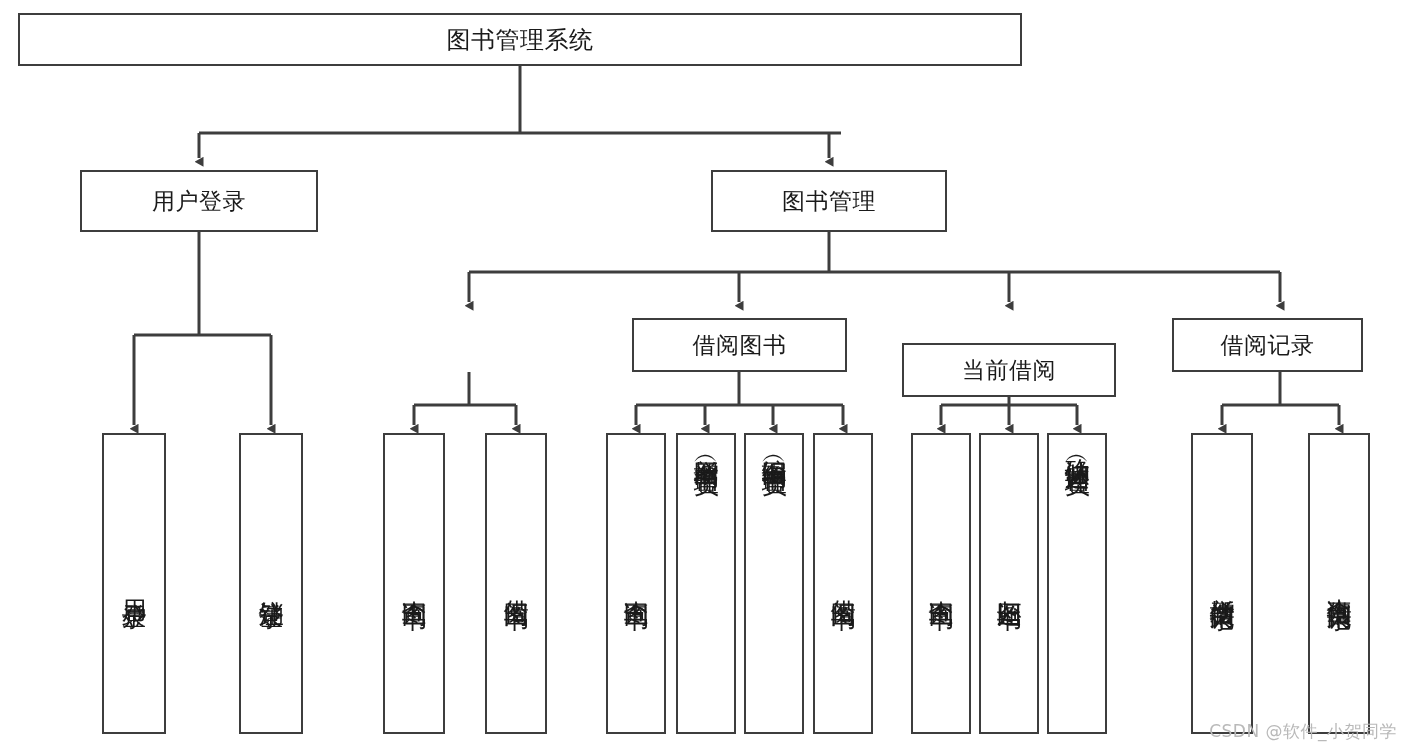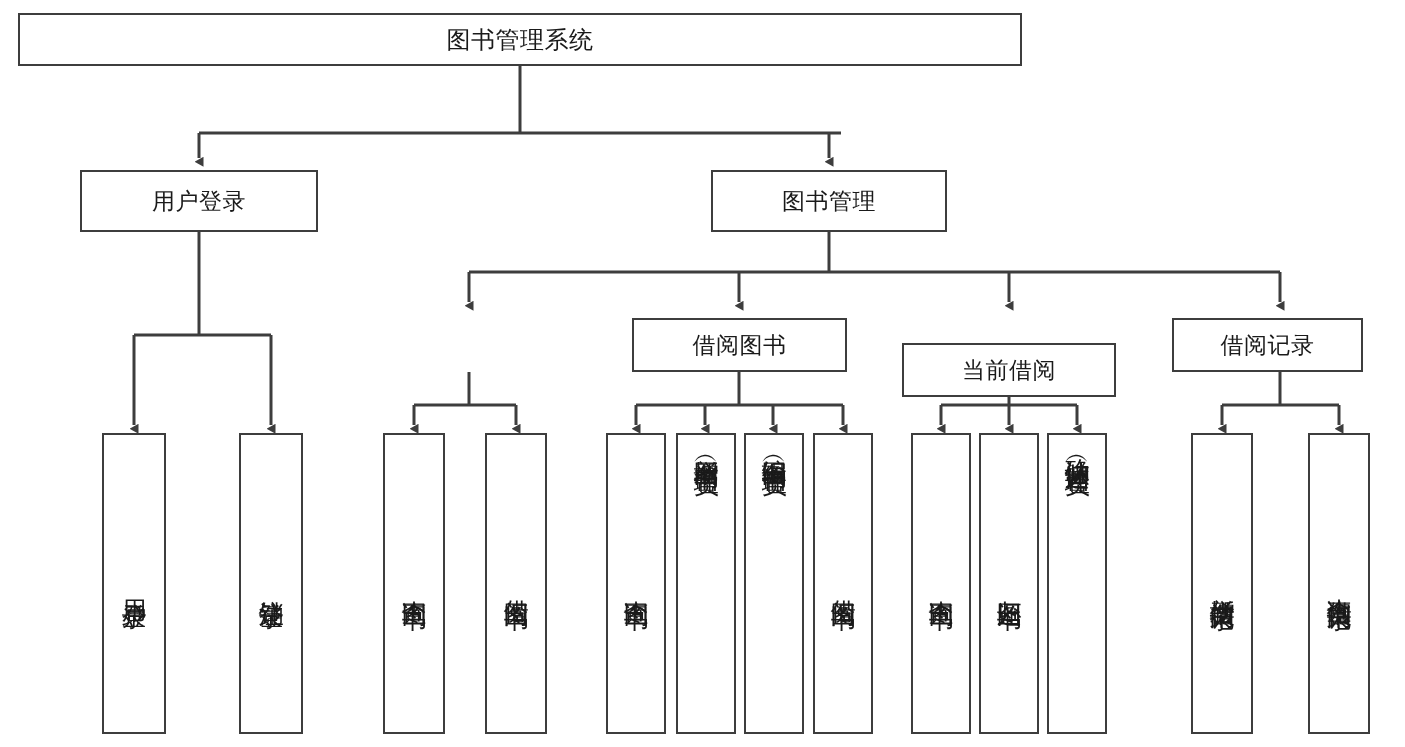--- a/index.html
+++ b/index.html
@@ -202,14 +202,15 @@
   </div>
 
   <div class="node vert center-text" style="left:1191px; top:433px; width:62px; height:301px;">
     <span class="node-label">新增借阅记录</span>
   </div>
 
   <div class="node vert center-text" style="left:1308px; top:433px; width:62px; height:301px;">
     <span class="node-label">查询借阅记录</span>
   </div>
 
+  <div id="watermark">CSDN @软件_小贺同学</div>
 
 </div>
 
 </body></html>

